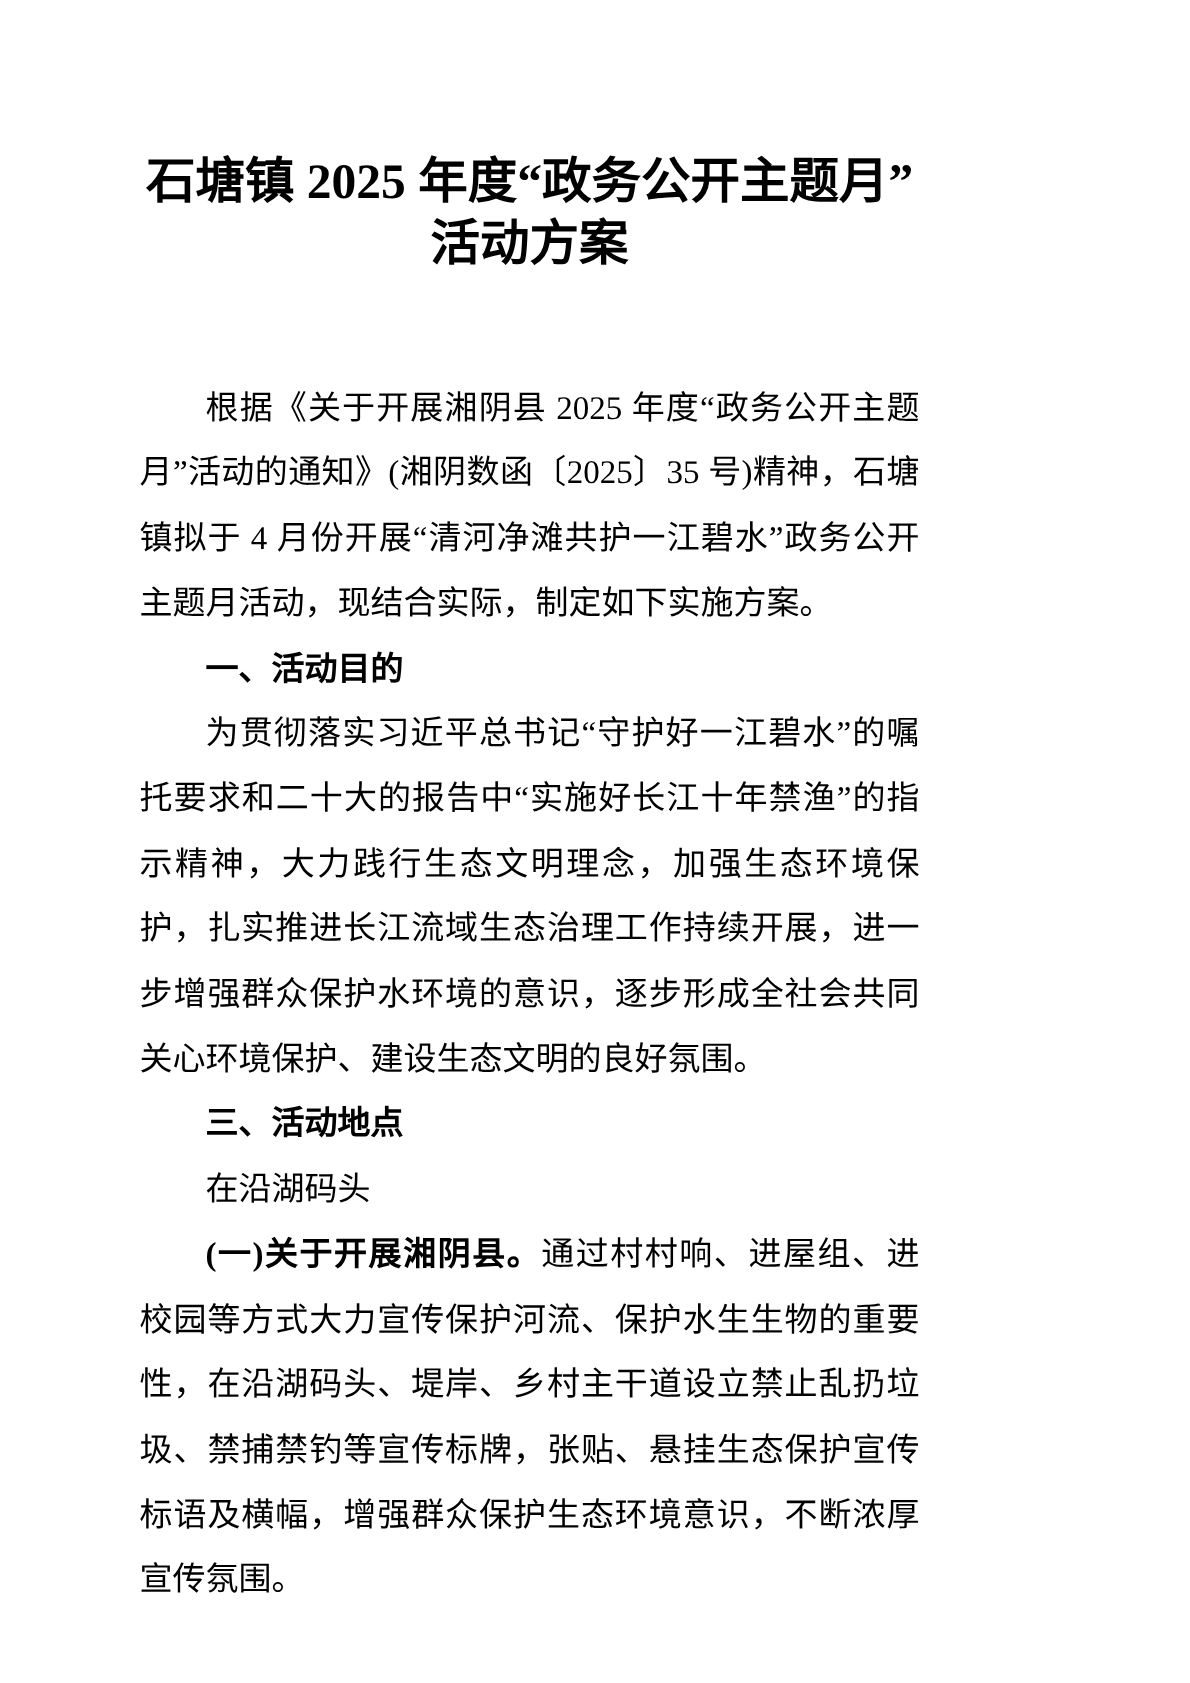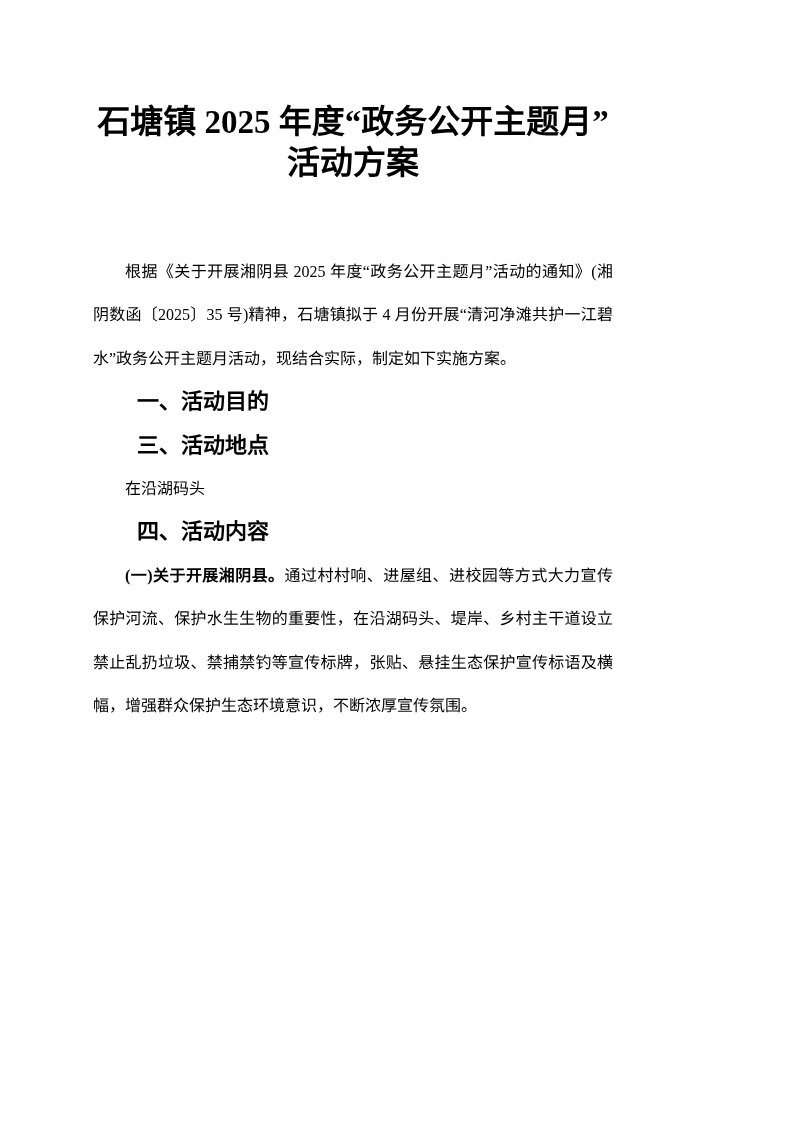--- a/index.html
+++ b/index.html
@@ -22,21 +22,21 @@
   .doc-title {
     margin: 0 0 66px 0;
     font-size: 33px;
     line-height: 41px;
     font-weight: 700;
     text-align: center;
     font-family: "Liberation Serif", "DejaVu Serif", serif;
   }
   .para {
     margin: 0;
-    font-size: 16px;
+    font-size: 22px;
     line-height: 43.4px;
     text-align: justify;
     text-indent: 2em;
     font-family: "Liberation Serif", "DejaVu Serif", serif;
   }
   .heading {
     margin: 0;
     font-size: 22px;
     line-height: 43.4px;
     text-indent: 2em;
@@ -53,25 +53,25 @@
 
 <div class="page">
   <div class="content">
 
     <h1 class="doc-title">石塘镇 2025 年度“政务公开主题月”活动方案</h1>
 
     <p class="para">根据《关于开展湘阴县 2025 年度“政务公开主题月”活动的通知》(湘阴数函〔2025〕35 号)精神，石塘镇拟于 4 月份开展“清河净滩共护一江碧水”政务公开主题月活动，现结合实际，制定如下实施方案。</p>
 
     <p class="heading">一、活动目的</p>
 
+    <p class="para">为贯彻落实习近平总书记“守护好一江碧水”的嘱托要求和二十大的报告中“实施好长江十年禁渔”的指示精神，大力践行生态文明理念，加强生态环境保护，扎实推进长江流域生态治理工作持续开展，进一步增强群众保护水环境的意识，逐步形成全社会共同关心环境保护、建设生态文明的良好氛围。</p>
 
 
 
     <p class="heading">三、活动地点</p>
 
     <p class="para">在沿湖码头</p>
 
-    <p class="heading">四、活动内容</p>
 
     <p class="para"><span class="lead-bold">(一)关于开展湘阴县。</span><span>通过村村响、进屋组、进校园等方式大力宣传保护河流、保护水生生物的重要性，在沿湖码头、堤岸、乡村主干道设立禁止乱扔垃圾、禁捕禁钓等宣传标牌，张贴、悬挂生态保护宣传标语及横幅，增强群众保护生态环境意识，不断浓厚宣传氛围。</span></p>
 
   </div>
 </div>
 
 </body></html>

